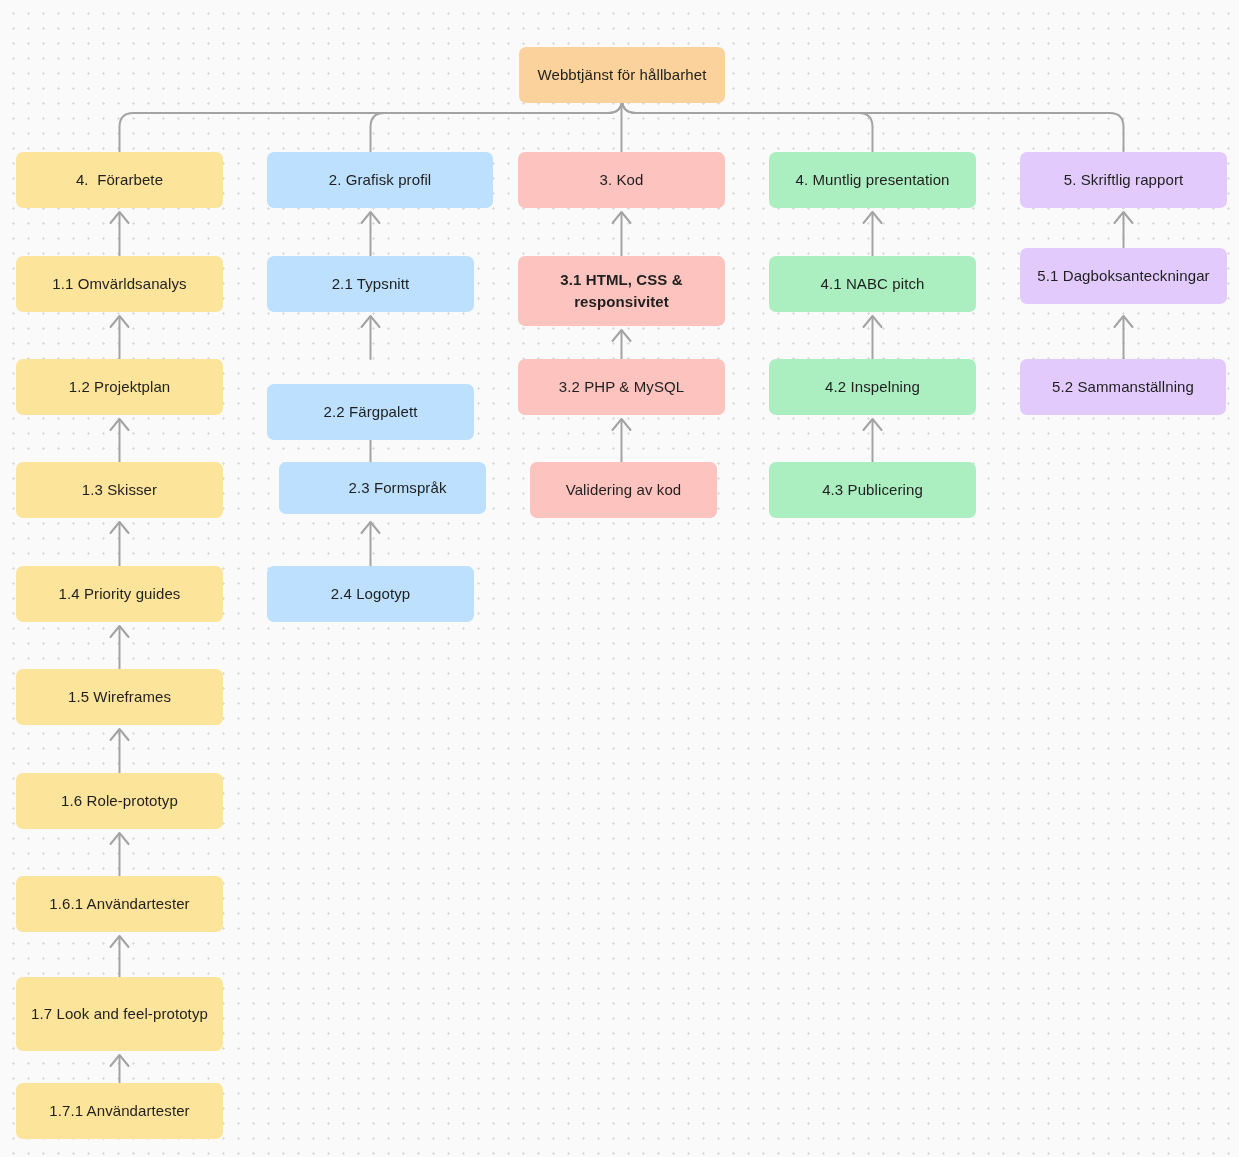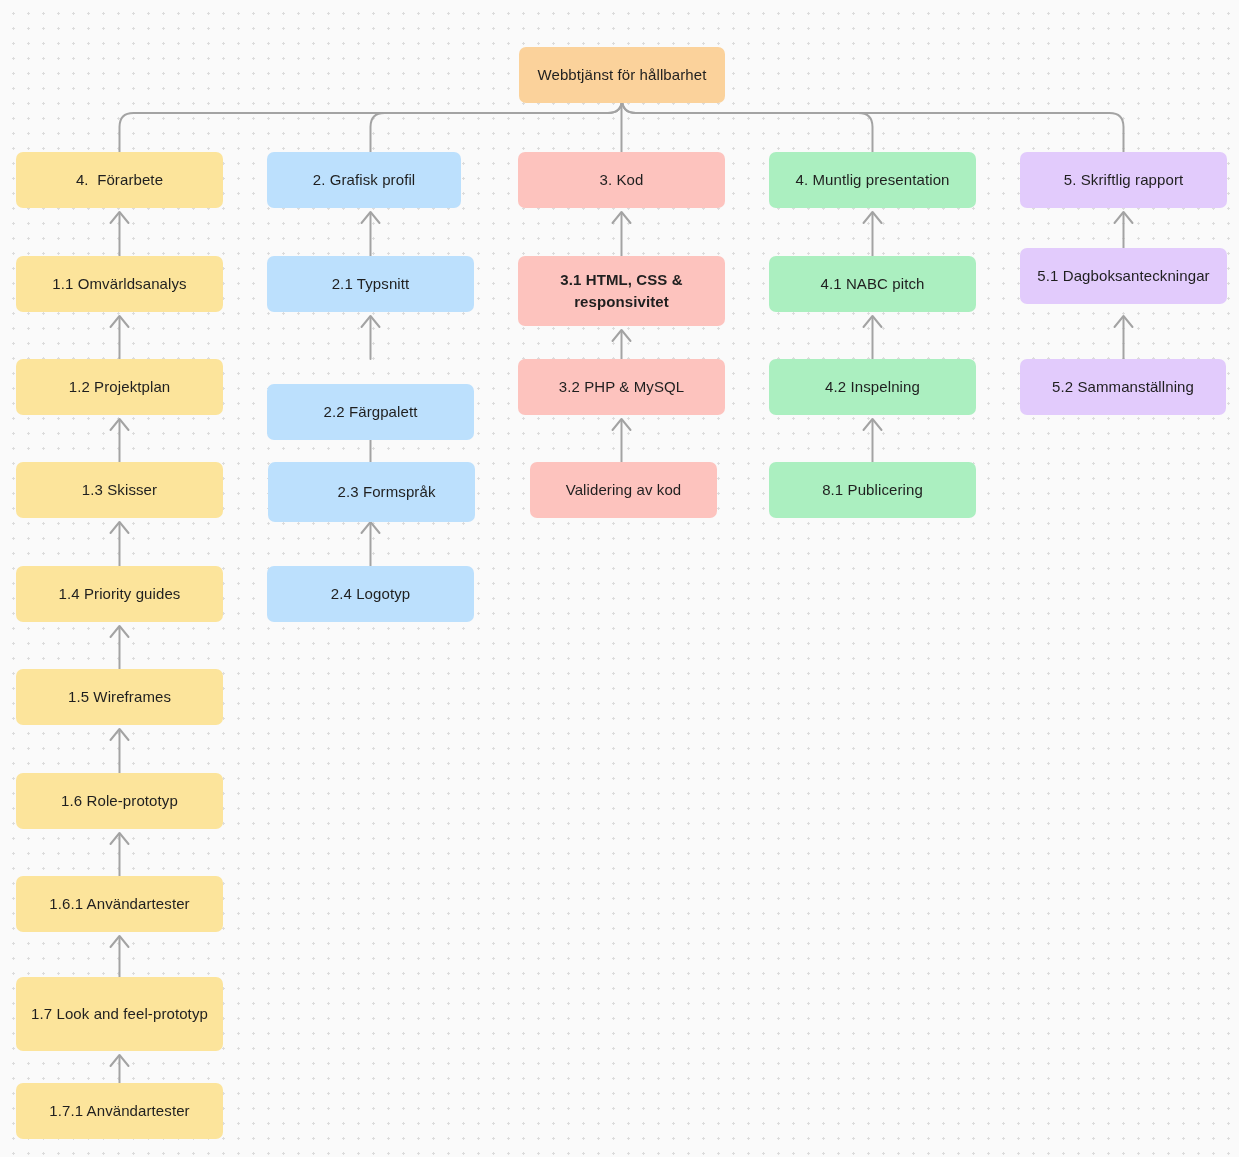--- a/index.html
+++ b/index.html
@@ -102,30 +102,30 @@
       <div class="node" style="left: 16px; top: 152px; width: 207px; height: 56px; background: rgb(252, 228, 155);"><span>4.  Förarbete</span></div>
       <div class="node" style="left: 16px; top: 256px; width: 207px; height: 56px; background: rgb(252, 228, 155);"><span>1.1 Omvärldsanalys</span></div>
       <div class="node" style="left: 16px; top: 359px; width: 207px; height: 56px; background: rgb(252, 228, 155);"><span>1.2 Projektplan</span></div>
       <div class="node" style="left: 16px; top: 462px; width: 207px; height: 56px; background: rgb(252, 228, 155);"><span>1.3 Skisser</span></div>
       <div class="node" style="left: 16px; top: 566px; width: 207px; height: 56px; background: rgb(252, 228, 155);"><span>1.4 Priority guides</span></div>
       <div class="node" style="left: 16px; top: 669px; width: 207px; height: 56px; background: rgb(252, 228, 155);"><span>1.5 Wireframes</span></div>
       <div class="node" style="left: 16px; top: 773px; width: 207px; height: 56px; background: rgb(252, 228, 155);"><span>1.6 Role-prototyp</span></div>
       <div class="node" style="left: 16px; top: 876px; width: 207px; height: 56px; background: rgb(252, 228, 155);"><span>1.6.1 Användartester</span></div>
       <div class="node" style="left: 16px; top: 977px; width: 207px; height: 74px; background: rgb(252, 228, 155);"><span>1.7 Look and feel-prototyp</span></div>
       <div class="node" style="left: 16px; top: 1083px; width: 207px; height: 56px; background: rgb(252, 228, 155);"><span>1.7.1 Användartester</span></div>
-      <div class="node" style="left: 267px; top: 152px; width: 194px; height: 56px; background: rgb(188, 224, 253);"><span>2. Grafisk profil</span></div>
+      <div class="node" style="left: 267px; top: 152px; width: 226px; height: 56px; background: rgb(188, 224, 253);"><span>2. Grafisk profil</span></div>
       <div class="node" style="left: 267px; top: 256px; width: 207px; height: 56px; background: rgb(188, 224, 253);"><span>2.1 Typsnitt</span></div>
       <div class="node" style="left: 267px; top: 359px; width: 207px; height: 56px; background: rgb(188, 224, 253); margin-top: 25px;"><span>2.2 Färgpalett</span></div>
-      <div class="node" style="left: 268px; top: 462px; width: 207px; height: 60px; background: rgb(188, 224, 253); padding-left: 40px;"><span>2.3 Formspråk</span></div>
+      <div class="node" style="left: 279px; top: 462px; width: 207px; height: 52px; background: rgb(188, 224, 253); padding-left: 40px;"><span>2.3 Formspråk</span></div>
       <div class="node" style="left: 267px; top: 566px; width: 207px; height: 56px; background: rgb(188, 224, 253);"><span>2.4 Logotyp</span></div>
       <div class="node" style="left: 518px; top: 152px; width: 207px; height: 56px; background: rgb(253, 195, 190);"><span>3. Kod</span></div>
       <div class="node" style="left: 518px; top: 256px; width: 207px; height: 70px; background: rgb(253, 195, 190); font-weight: bold;"><span>3.1 HTML, CSS &amp; responsivitet</span></div>
       <div class="node" style="left: 518px; top: 359px; width: 207px; height: 56px; background: rgb(253, 195, 190);"><span>3.2 PHP &amp; MySQL</span></div>
       <div class="node" style="left: 530px; top: 462px; width: 187px; height: 56px; background: rgb(253, 195, 190);"><span>Validering av kod</span></div>
       <div class="node" style="left: 769px; top: 152px; width: 207px; height: 56px; background: rgb(171, 239, 192);"><span>4. Muntlig presentation</span></div>
       <div class="node" style="left: 769px; top: 256px; width: 207px; height: 56px; background: rgb(171, 239, 192);"><span>4.1 NABC pitch</span></div>
       <div class="node" style="left: 769px; top: 359px; width: 207px; height: 56px; background: rgb(171, 239, 192);"><span>4.2 Inspelning</span></div>
-      <div class="node" style="left: 769px; top: 462px; width: 207px; height: 56px; background: rgb(171, 239, 192);"><span>8.1 Publicering</span></div>
+      <div class="node" style="left: 769px; top: 462px; width: 207px; height: 56px; background: rgb(171, 239, 192);"><span>4.3 Publicering</span></div>
       <div class="node" style="left: 1020px; top: 152px; width: 207px; height: 56px; background: rgb(226, 203, 252);"><span>5. Skriftlig rapport</span></div>
       <div class="node" style="left: 1020px; top: 248px; width: 207px; height: 56px; background: rgb(226, 203, 252);"><span>5.1 Dagboksanteckningar</span></div>
       <div class="node" style="left: 1020px; top: 359px; width: 206px; height: 56px; background: rgb(226, 203, 252);"><span>5.2 Sammanställning</span></div>
     </div>
 </div>
 
 </body></html>

